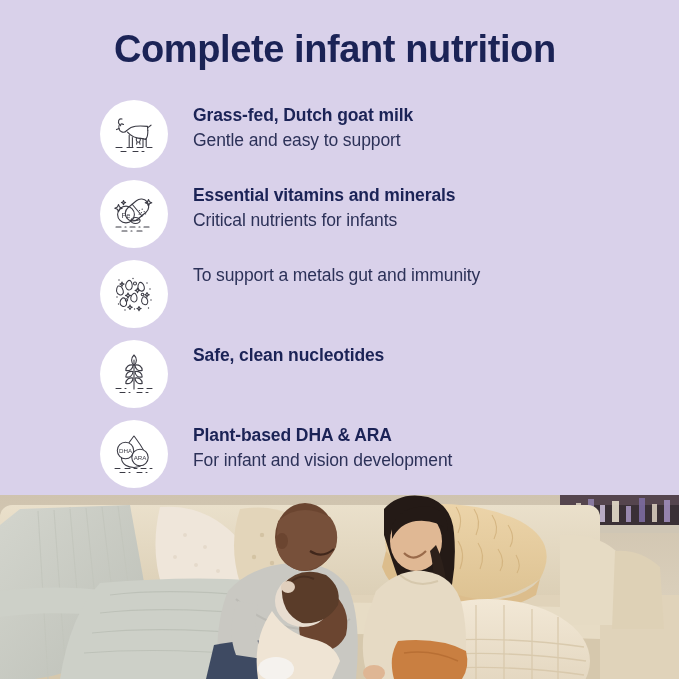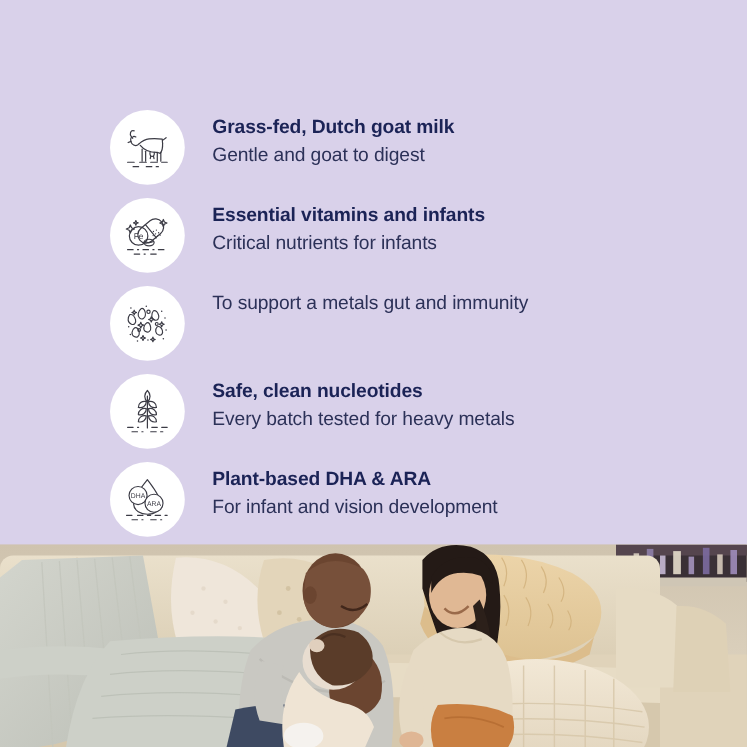--- a/index.html
+++ b/index.html
@@ -109,20 +109,21 @@
   }
   #photo svg { display: block; }
 </style>
 </head>
 <body>
 
 <div id="page">
 
   <div id="info-panel">
 
+    <div id="page-title">Complete infant nutrition</div>
 
     <div id="feature-list">
 
       <div class="feature-row">
         <div class="icon-badge">
           <svg width="56" height="56" viewBox="0 0 56 56" fill="none" stroke="#3b3b45" stroke-width="1.1" stroke-linecap="round" stroke-linejoin="round">
 
             <path d="M16 13 C12.5 12 11.5 16 13.5 18.5"></path>
 
             <path d="M13.5 18.5 C12 21 12.8 24.5 15.5 25.8 C17.6 26.8 19.5 26 20.6 24.6"></path>
@@ -147,21 +148,21 @@
             <path d="M41.8 21.6 L45 19.2"></path>
 
             <path d="M10 41.5 L18 41.5" stroke-dasharray="6 4"></path>
             <path d="M21 41.5 L46 41.5" stroke-dasharray="6 4"></path>
             <path d="M15 45.5 L22 45.5" stroke-dasharray="5 4"></path>
             <path d="M27 45.5 L38 45.5" stroke-dasharray="5 4"></path>
           </svg>
         </div>
         <div class="feature-text">
           <div class="feature-title">Grass-fed, Dutch goat milk</div>
-          <div class="feature-sub">Gentle and goat to digest</div>
+          <div class="feature-sub">Gentle and easy to support</div>
         </div>
       </div>
 
       <div class="feature-row">
         <div class="icon-badge">
           <svg width="56" height="56" viewBox="0 0 56 56" fill="none" stroke="#3b3b45" stroke-width="1.1" stroke-linecap="round" stroke-linejoin="round">
 
             <g transform="rotate(-40 31 24)">
               <rect x="18" y="16.5" width="26" height="15" rx="7.5"></rect>
               <path d="M31 16.5 L31 31.5"></path>
@@ -189,21 +190,21 @@
             <path d="M17.5 14.5 l0.6 1.5 1.5 0.6 -1.5 0.6 -0.6 1.5 -0.6 -1.5 -1.5 -0.6 1.5 -0.6 z"></path>
 
             <path d="M10 41 L20 41" stroke-dasharray="5 4"></path>
             <path d="M24 41 L34 41" stroke-dasharray="5 4"></path>
             <path d="M38 41 L46 41" stroke-dasharray="5 4"></path>
             <path d="M16 45 L26 45" stroke-dasharray="5 4"></path>
             <path d="M31 45 L40 45" stroke-dasharray="5 4"></path>
           </svg>
         </div>
         <div class="feature-text">
-          <div class="feature-title">Essential vitamins and infants</div>
+          <div class="feature-title">Essential vitamins and minerals</div>
           <div class="feature-sub">Critical nutrients for infants</div>
         </div>
       </div>
 
       <div class="feature-row">
         <div class="icon-badge">
           <svg width="56" height="56" viewBox="0 0 56 56" fill="none" stroke="#3b3b45" stroke-width="1.05" stroke-linecap="round" stroke-linejoin="round">
 
             <path d="M12 20 C9.5 23 10 27.5 13.5 28.8 C16 29.7 18 27.5 17.2 24.6 C16.5 22 14.5 19.5 12 20 Z"></path>
             <path d="M22.5 14.5 C19.5 16.8 18.5 21 21 23.2 C23.2 25.1 26 23.4 26.2 20.4 C26.4 17.6 25 13.6 22.5 14.5 Z"></path>
@@ -257,21 +258,20 @@
             <path d="M29 32 C33 31.2 36.2 33.6 36.2 37.4 C32.4 38.4 29 36 29 32 Z"></path>
 
             <path d="M10 42.5 L20 42.5" stroke-dasharray="5 4"></path>
             <path d="M32 42.5 L46 42.5" stroke-dasharray="5 4"></path>
             <path d="M14 46.5 L24 46.5" stroke-dasharray="5 4"></path>
             <path d="M31 46.5 L42 46.5" stroke-dasharray="5 4"></path>
           </svg>
         </div>
         <div class="feature-text">
           <div class="feature-title">Safe, clean nucleotides</div>
-          <div class="feature-sub">Every batch tested for heavy metals</div>
         </div>
       </div>
 
       <div class="feature-row">
         <div class="icon-badge">
           <svg width="56" height="56" viewBox="0 0 56 56" fill="none" stroke="#3b3b45" stroke-width="1.05" stroke-linecap="round" stroke-linejoin="round">
 
             <path d="M28 10 C22 18 15 26 15.5 32.5 C16 38.5 22 41.5 28 41.5 C34.5 41.5 40 38 40 31.5 C40 25.5 33.5 17.5 28 10 Z"></path>
 
             <circle cx="19.5" cy="24.5" r="8.2" fill="#ffffff"></circle>

